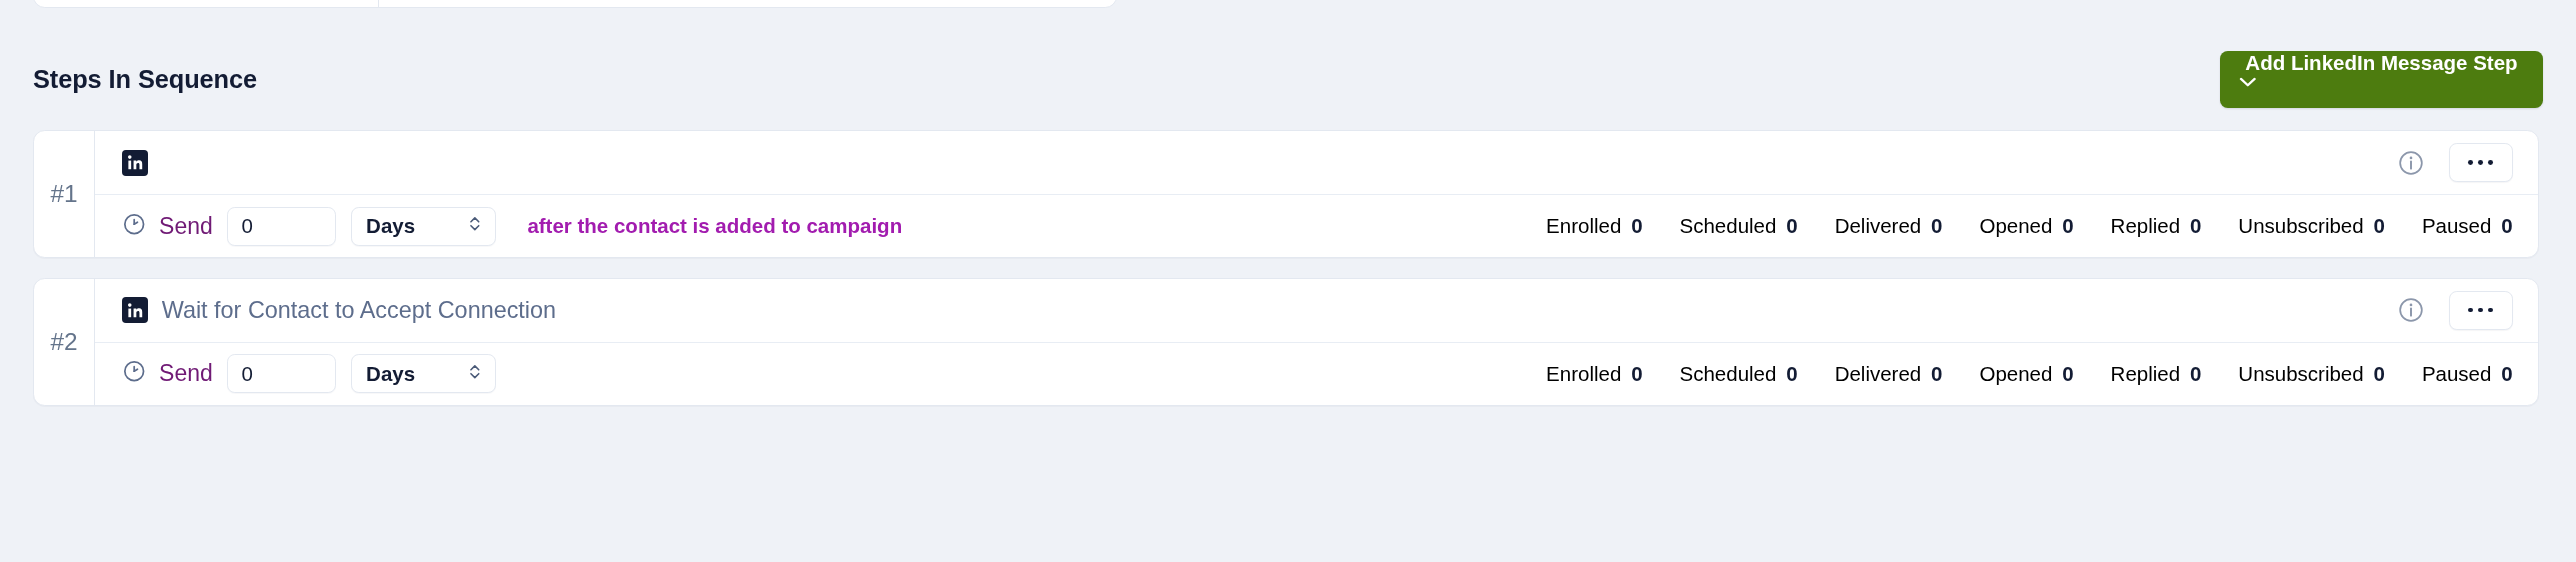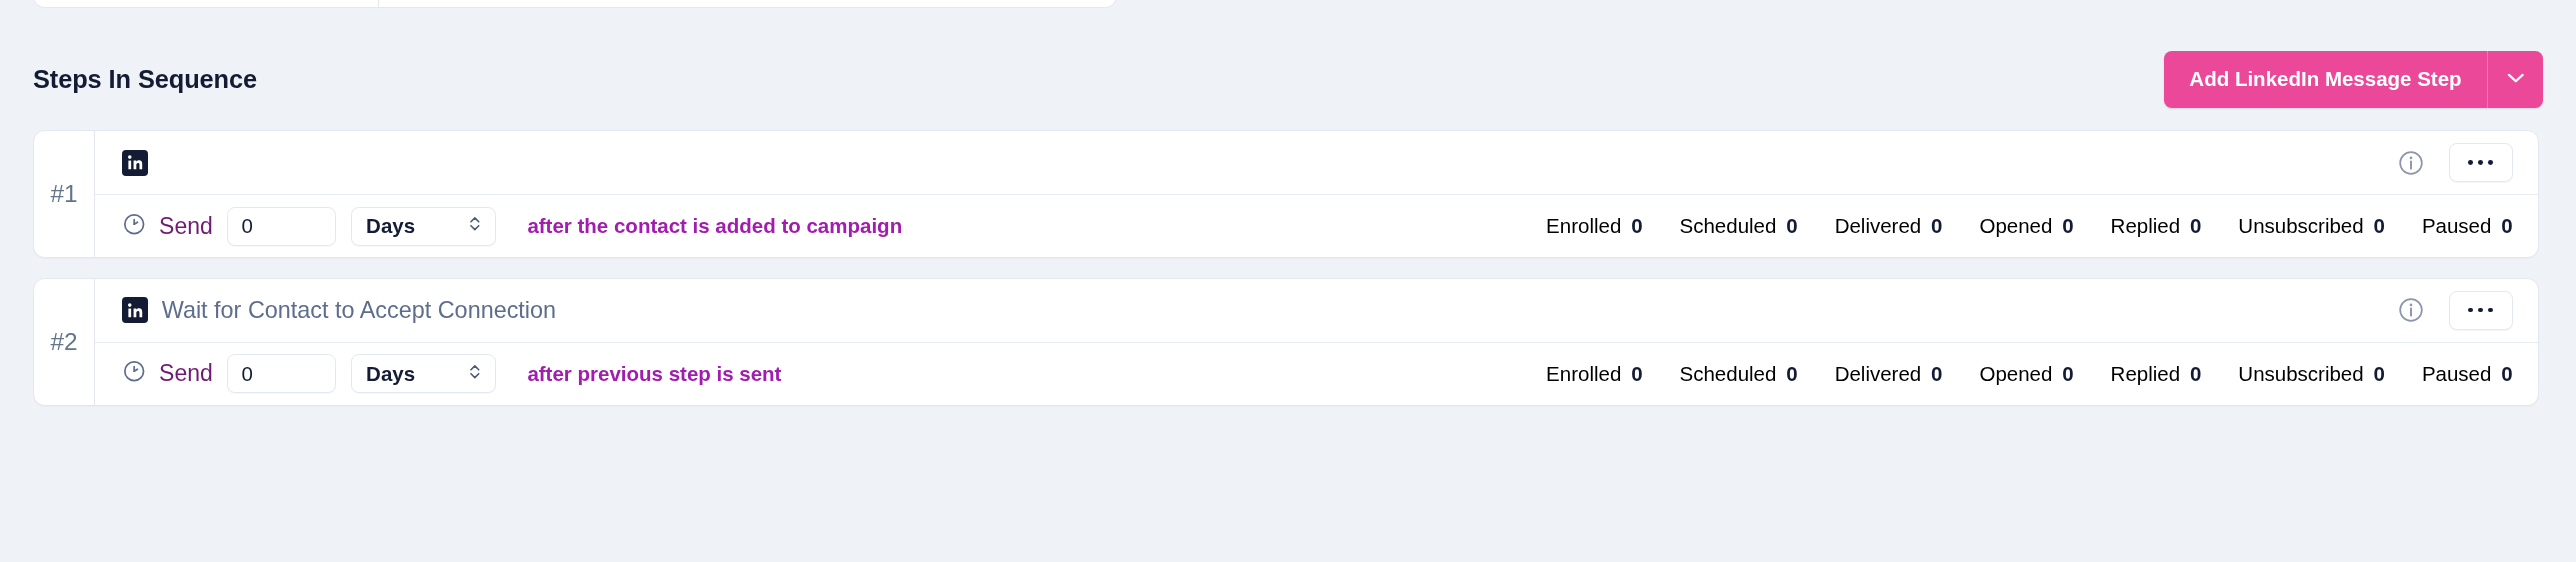--- a/index.html
+++ b/index.html
@@ -43,25 +43,26 @@
     font-size: 25.4px;
     font-weight: bold;
     color: #131c34;
     letter-spacing: -0.1px;
   }
   .header-spacer { flex: 1; }
 
   .split-button {
     display: flex;
     align-items: stretch;
-    background: #ec4899;
+    background: #4d7c0f;
     border-radius: 7.8px;
     overflow: hidden;
     box-shadow: 0 1px 2px rgba(19,28,52,0.12);
     height: 57px;
+    flex-direction: column;
   }
   .split-button-main {
     display: flex;
     align-items: center;
     padding: 0 25.4px;
     color: #ffffff;
     font-size: 20.5px;
     font-weight: bold;
     border: none;
     background: transparent;
@@ -368,21 +369,20 @@
         <div class="unit-select">
           <span class="unit-select-value">Days</span>
           <span class="unit-select-spacer"></span>
           <span>
             <svg width="13.7" height="19.5" viewBox="0 0 14 20" aria-hidden="true">
               <path d="M3 8 L7 4 L11 8" fill="none" stroke="#4a5a78" stroke-width="1.6" stroke-linecap="round" stroke-linejoin="round"></path>
               <path d="M3 12 L7 16 L11 12" fill="none" stroke="#4a5a78" stroke-width="1.6" stroke-linecap="round" stroke-linejoin="round"></path>
             </svg>
           </span>
         </div>
-        <span class="after-text">after previous step is sent</span>
         <div class="stats-spacer"></div>
         <div class="stats">
           <div class="stat">
             <span class="stat-label">Enrolled</span>
             <span class="stat-value">0</span>
           </div>
           <div class="stat">
             <span class="stat-label">Scheduled</span>
             <span class="stat-value">0</span>
           </div>

